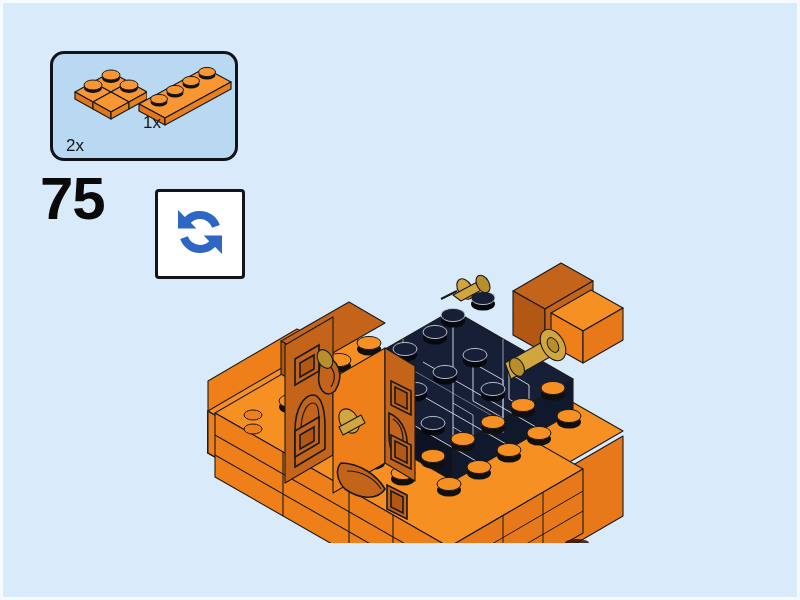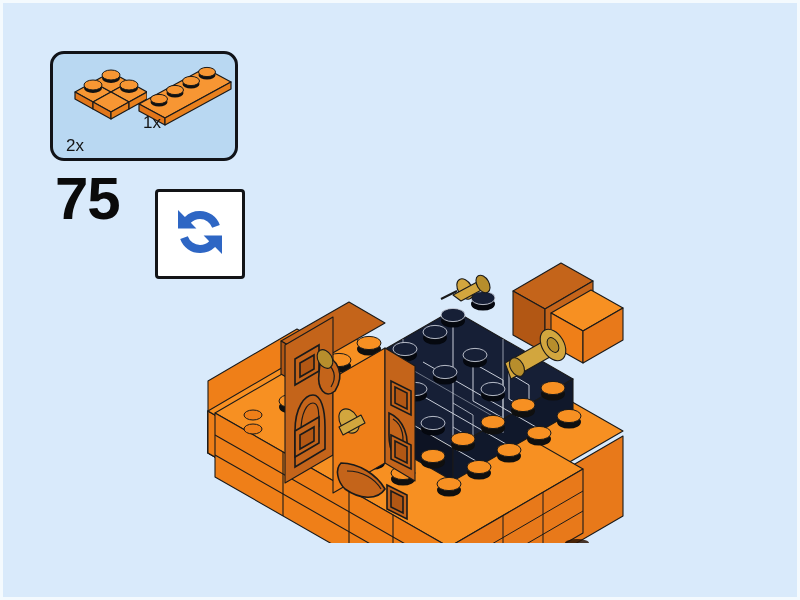--- a/index.html
+++ b/index.html
@@ -34,21 +34,21 @@
     font-size:17px;
     font-weight:400;
     color:#141414;
     font-family:"Liberation Sans", sans-serif;
     letter-spacing:0px;
   }
 
   
   #step-number{
     position:absolute;
-    left:52px;top:166px;
+    left:37px;top:166px;
     font-size:60px;
     font-weight:bold;
     color:#0a0a0a;
     font-family:"Liberation Sans", sans-serif;
     letter-spacing:-1px;
     line-height:1;
   }
 
   
   #rotate-box{

